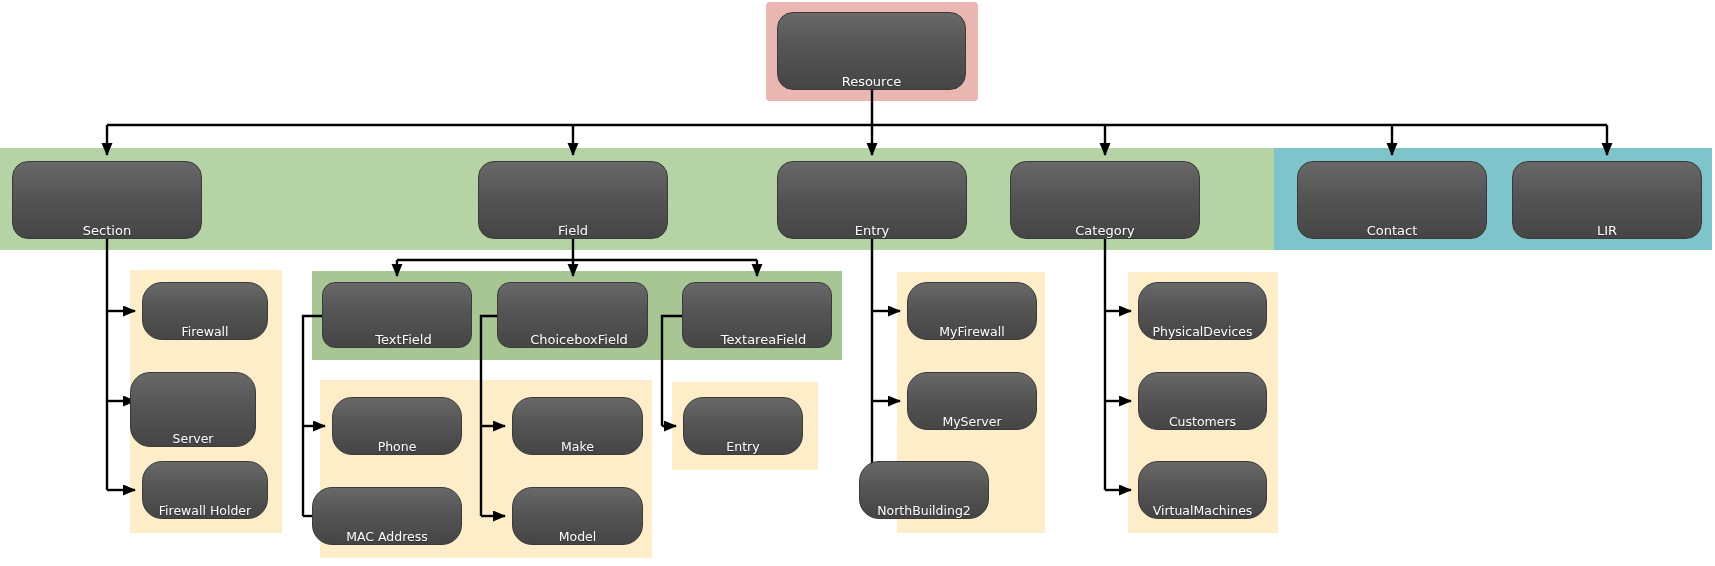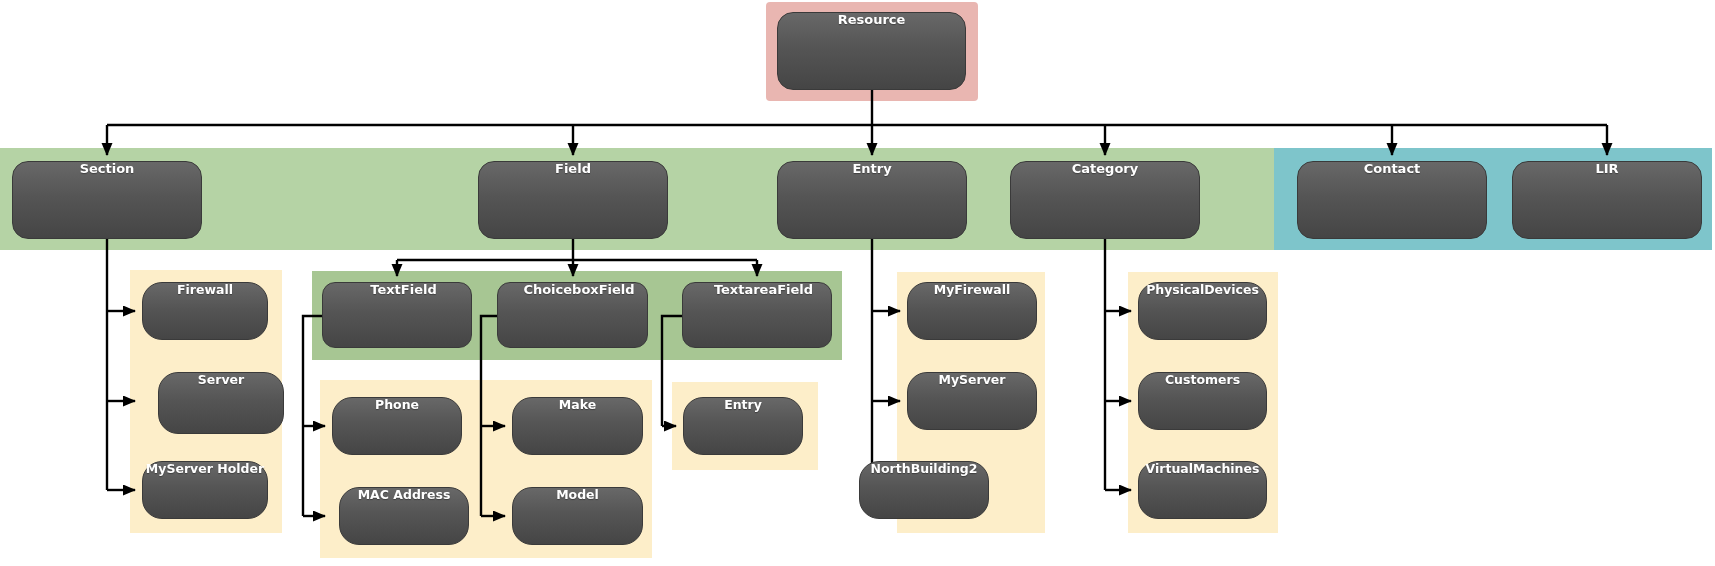--- a/index.html
+++ b/index.html
@@ -13,24 +13,24 @@
   .band-teal{left:1274px;width:438px;background:var(--band_teal,#7ec5cb);}
   .panel{position:absolute;}
   .panel-yellow{background:var(--panel_yellow,#fdeec9);}
   .panel-green{background:var(--panel_green,#a7c693);}
   .highlight-pink{
     position:absolute;left:766px;top:2px;width:212px;height:99px;
     background:var(--highlight_pink,#e9b6b1);border-radius:4px;
   }
   svg.connectors{position:absolute;left:0;top:0;pointer-events:none;}
   .node{
-    position:absolute;display:flex;align-items:flex-start;justify-content:center;
+    position:absolute;display:flex;align-items:flex-end;justify-content:center;
     background:linear-gradient(180deg,var(--node_gradient_top,#686868) 0%,#555555 45%,var(--node_gradient_bottom,#454545) 100%);
     border:1px solid #3a3a3a;box-sizing:border-box;
-    color:var(--node_text,#ffffff);font-weight:bold;text-align:center;
+    color:var(--node_text,#ffffff);font-weight:normal;text-align:center;
     text-shadow:0 1px 1px rgba(0,0,0,0.35);
   }
   .l1{border-radius:16px;font-size:13px;}
   .l2g{border-radius:13px;font-size:13px;padding-left:13px;}
   .sm{border-radius:20px;font-size:12.5px;}
   .lbl{display:block;line-height:1.1;padding:0 4px;white-space:nowrap;}
 </style>
 </head>
 <body>
 
@@ -115,41 +115,41 @@
   <div class="node l1" style="left:1297px;top:161px;width:190px;height:78px">
     <span class="lbl">Contact</span>
   </div>
   <div class="node l1" style="left:1512px;top:161px;width:190px;height:78px">
     <span class="lbl">LIR</span>
   </div>
 
   <div class="node sm" style="left:142px;top:282px;width:126px;height:58px">
     <span class="lbl">Firewall</span>
   </div>
-  <div class="node sm" style="left:158px;top:372px;width:126px;height:62px">
+  <div class="node sm" style="left:130px;top:372px;width:126px;height:75px">
     <span class="lbl">Server</span>
   </div>
   <div class="node sm" style="left:142px;top:461px;width:126px;height:58px">
-    <span class="lbl">MyServer Holder</span>
+    <span class="lbl">Firewall Holder</span>
   </div>
 
   <div class="node l2g" style="left:322px;top:282px;width:150px;height:66px">
     <span class="lbl">TextField</span>
   </div>
   <div class="node l2g" style="left:497px;top:282px;width:151px;height:66px">
     <span class="lbl">ChoiceboxField</span>
   </div>
   <div class="node l2g" style="left:682px;top:282px;width:150px;height:66px">
     <span class="lbl">TextareaField</span>
   </div>
 
   <div class="node sm" style="left:332px;top:397px;width:130px;height:58px">
     <span class="lbl">Phone</span>
   </div>
-  <div class="node sm" style="left:339px;top:487px;width:130px;height:58px">
+  <div class="node sm" style="left:312px;top:487px;width:150px;height:58px">
     <span class="lbl">MAC Address</span>
   </div>
 
   <div class="node sm" style="left:512px;top:397px;width:131px;height:58px">
     <span class="lbl">Make</span>
   </div>
   <div class="node sm" style="left:512px;top:487px;width:131px;height:58px">
     <span class="lbl">Model</span>
   </div>
 

